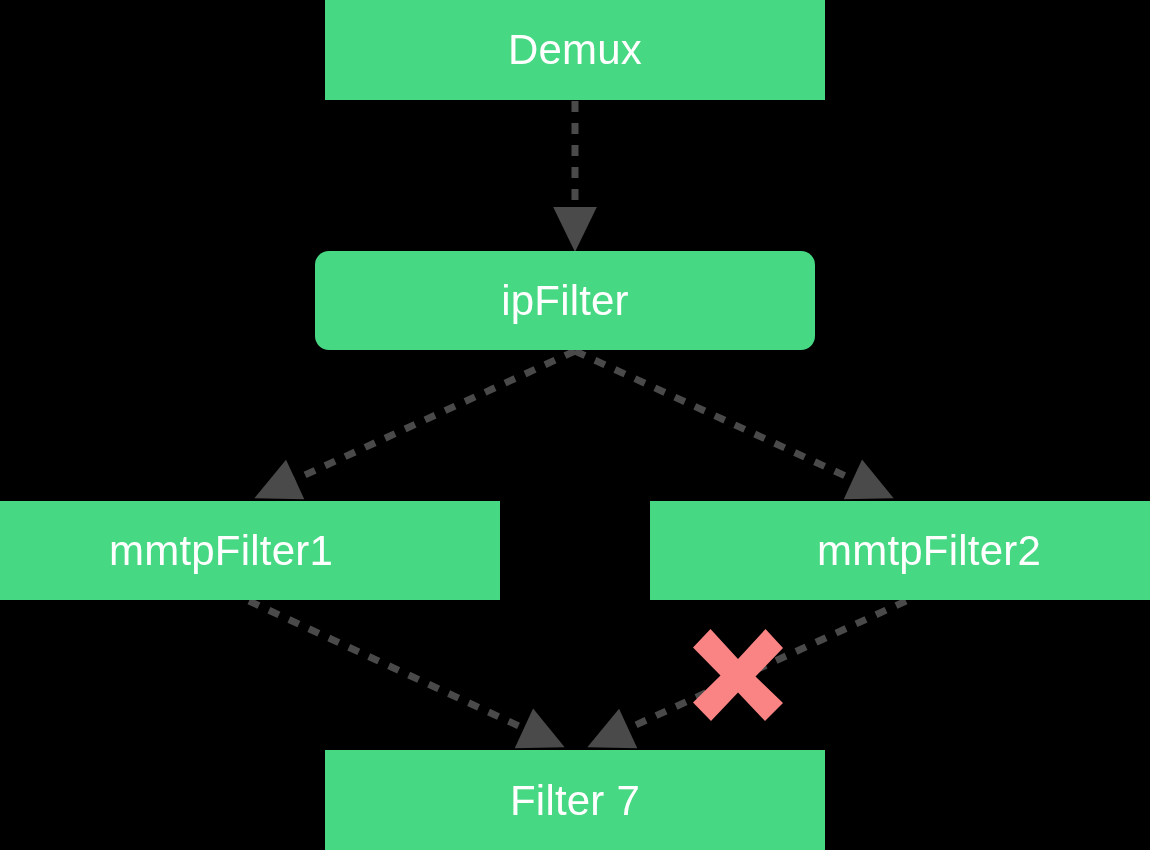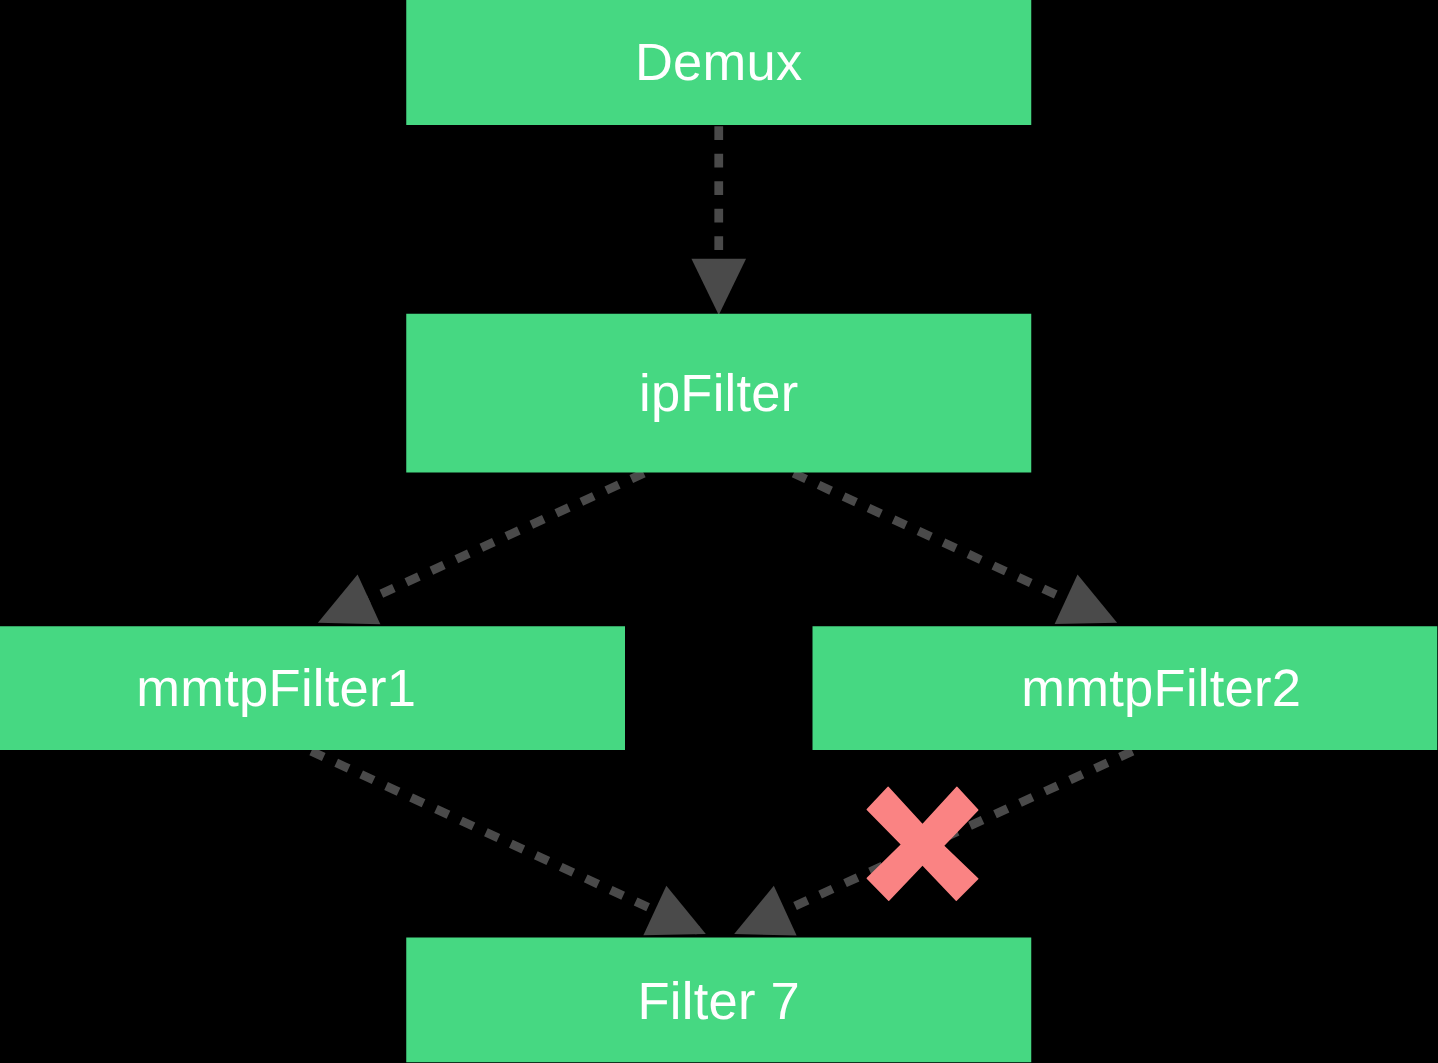--- a/index.html
+++ b/index.html
@@ -41,24 +41,25 @@
     display: block;
   }
   
   #node-demux {
     left: 325px;
     top: -1px;
     width: 500px;
     height: 101px;
   }
   #node-ipfilter {
-    left: 325px;
+    left: 315px;
     top: 251px;
     width: 500px;
-    height: 127px;
+    height: 99px;
+    border-radius: 14px;
   }
   
   #node-mmtpfilter1 {
     left: -58px;
     top: 501px;
     width: 558px;
     height: 99px;
   }
   
   #node-mmtpfilter2 {

